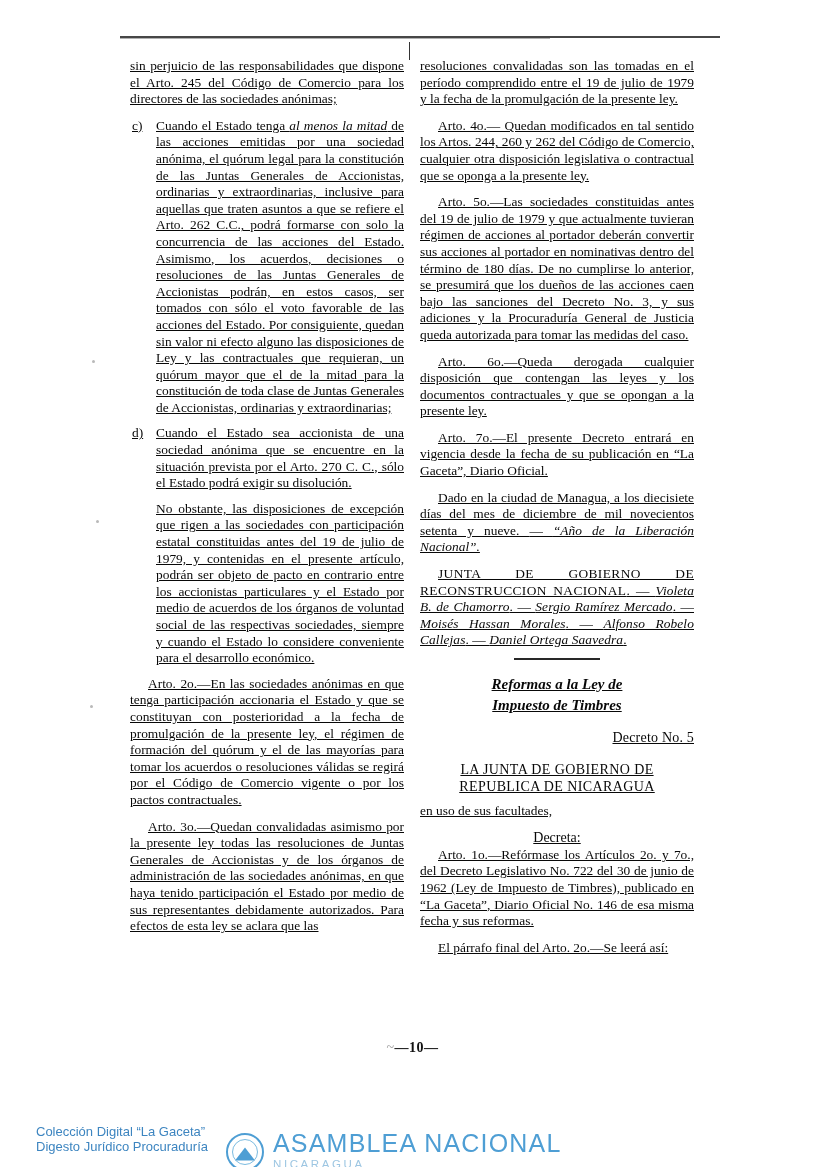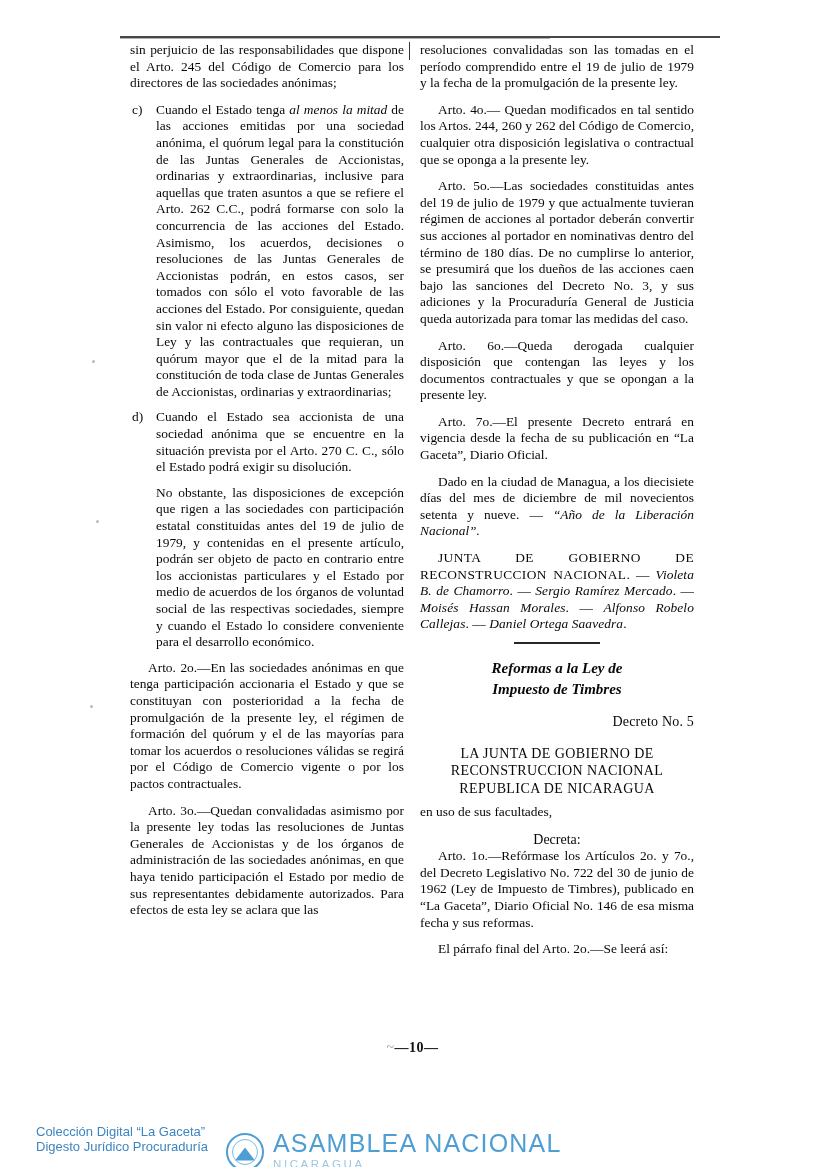--- a/index.html
+++ b/index.html
@@ -59,26 +59,27 @@
     left: 0; top: 2px;
     width: 430px;
     height: 1px;
     background: #3b3b3b;
     opacity: 0.5;
   }
 
   
   .col {
     position: absolute;
-    top: 42px;
+    top: 58px;
     width: 274px;
     font-size: 13.4px;
     line-height: 16.6px;
     text-align: justify;
     color: #080808;
+    text-decoration: underline;
   }
   .col-left  { left: 130px; }
   .col-right { left: 420px; }
 
   .col-divider {
     position: absolute;
     left: 409px;
     top: 42px;
     width: 1px;
     height: 18px;
@@ -335,21 +336,20 @@
 
     <div class="decree-title">
       <div>Reformas a la Ley de</div>
       <div>Impuesto de Timbres</div>
     </div>
 
     <div class="decree-no">Decreto No. 5</div>
 
     <div class="junta-head">
       <div>LA JUNTA DE GOBIERNO DE</div>
-      <div>RECONSTRUCCION NACIONAL</div>
       <div>REPUBLICA DE NICARAGUA</div>
     </div>
 
     <div class="facultades">en uso de sus facultades,</div>
 
     <div class="decreta">Decreta:</div>
 
     <p class="para">Arto. 1o.—Refórmase los Artículos 2o. y 7o., del Decreto Legislativo No. 722 del 30 de junio de 1962 (Ley de Impuesto de Timbres), publicado en “La Gaceta”, Diario Oficial No. 146 de esa misma fecha y sus reformas.</p>
 
     <p class="para">El párrafo final del Arto. 2o.—Se leerá así:</p>

